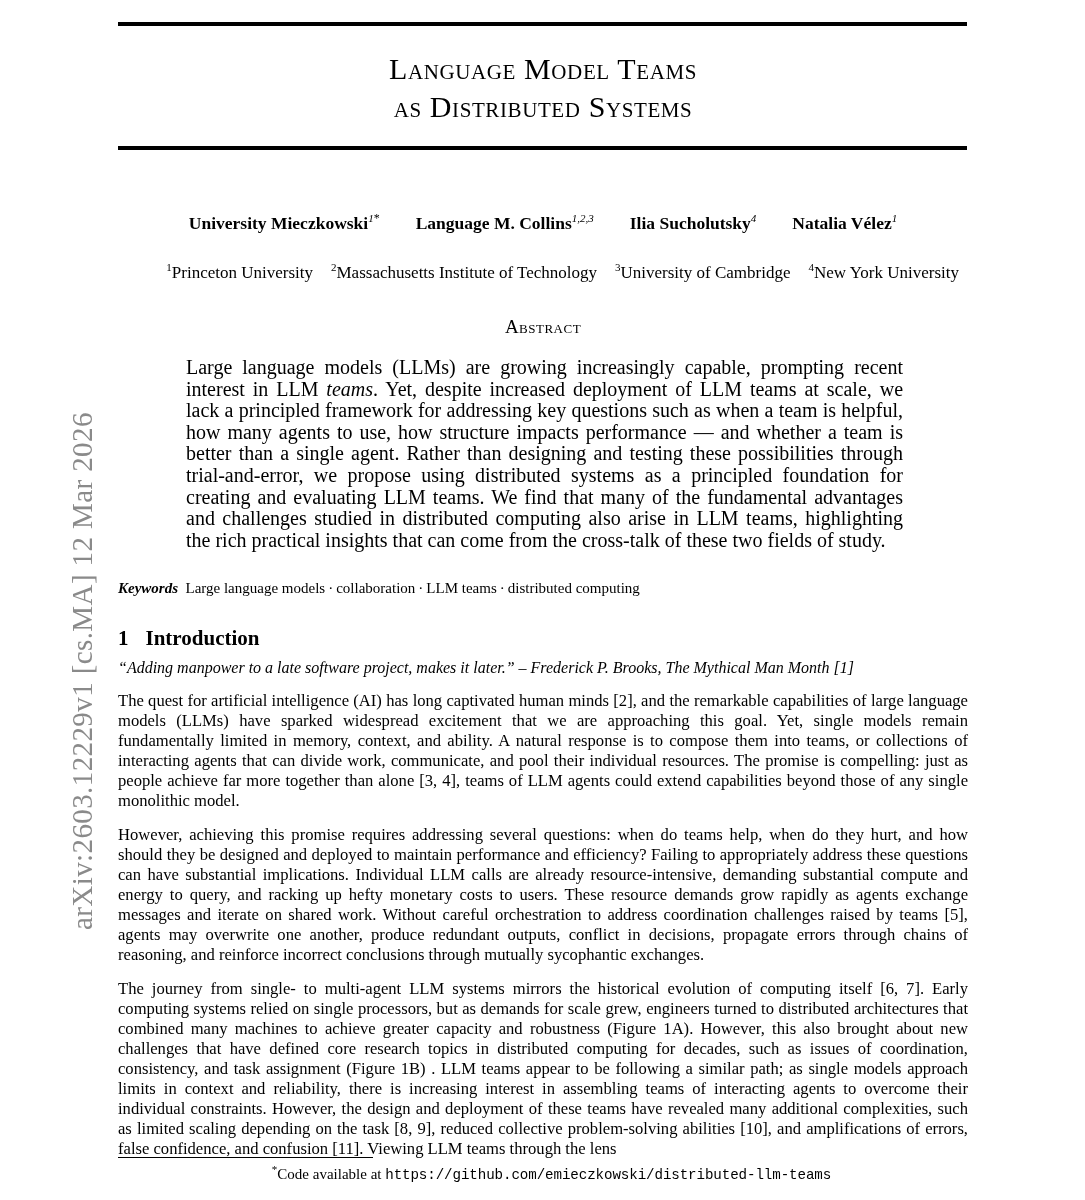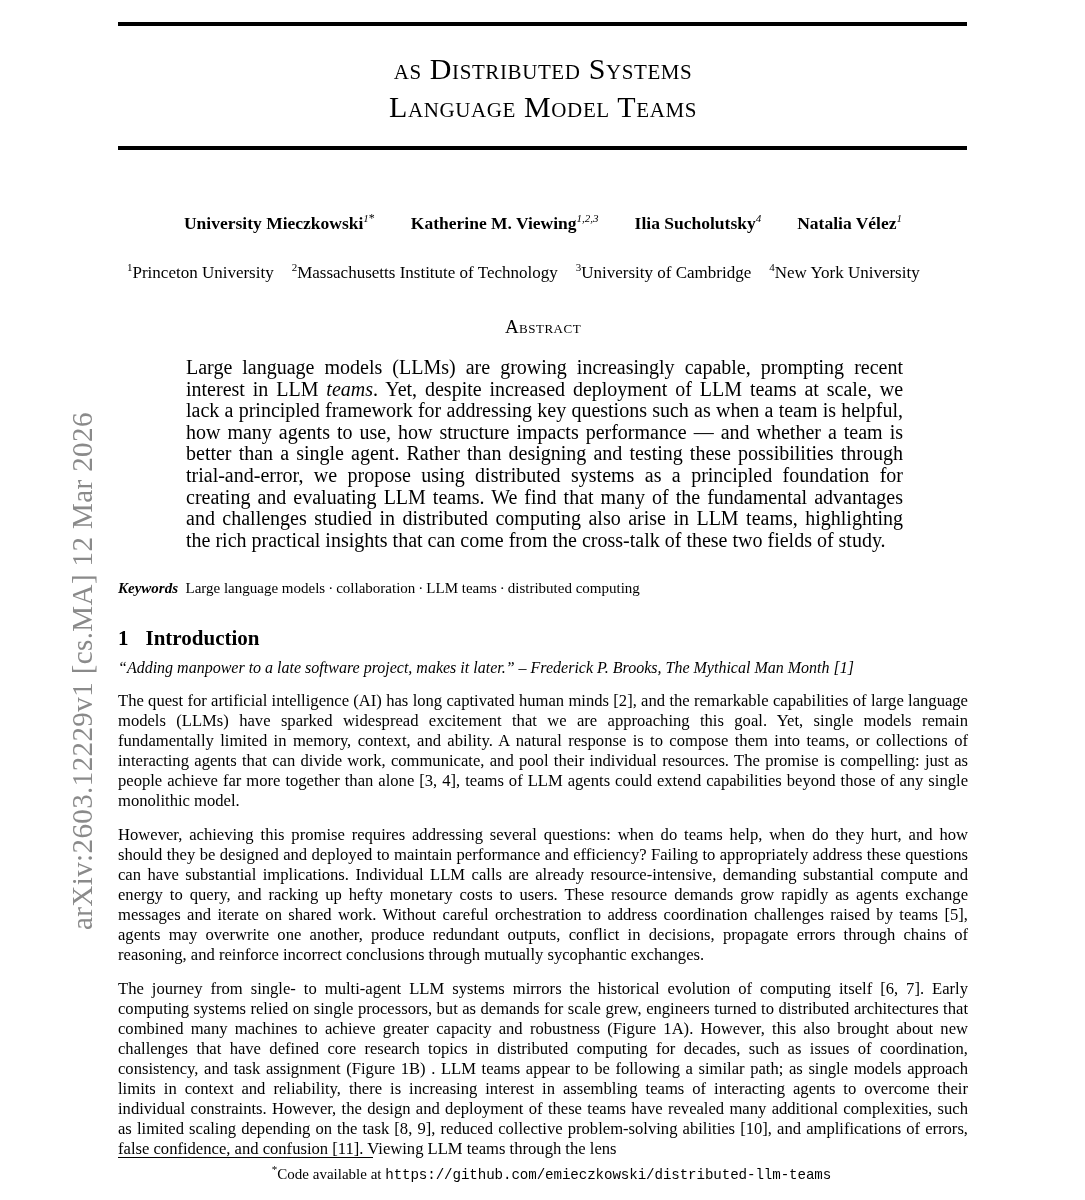--- a/index.html
+++ b/index.html
@@ -94,21 +94,21 @@
   }
   sup.star {
     font-size: 12px;
     font-weight: normal;
     font-style: normal;
     vertical-align: super;
     line-height: 0;
   }
 
   #affiliations-row {
-    text-align: left;
+    text-align: right;
     margin-top: 28px;
     font-size: 17px;
     line-height: 22px;
   }
   #affiliations-row .affil {
     display: inline-block;
     margin: 0 9px;
     white-space: nowrap;
   }
   #affiliations-row sup {
@@ -209,29 +209,29 @@
 
 <div id="arxiv-stamp">
   <div class="stamp-text">arXiv:2603.12229v1  [cs.MA]  12 Mar 2026</div>
 </div>
 
 <div id="page">
 
   <div id="rule-top" class="rule-thick"></div>
 
   <div id="title-block">
+    <div class="title-line">Language Model Teams</div>
     <div class="title-line">as Distributed Systems</div>
-    <div class="title-line">Language Model Teams</div>
   </div>
 
   <div id="rule-bottom" class="rule-thick"></div>
 
   <div id="authors-block">
     <div class="author-row" id="author-row-1">
-      <span class="author"><span>University Mieczkowski</span><sup class="aff">1</sup><sup class="star">*</sup></span><span class="author"><span>Katherine M. Viewing</span><sup class="aff">1,2,3</sup></span><span class="author"><span>Ilia Sucholutsky</span><sup class="aff">4</sup></span><span class="author"><span>Natalia Vélez</span><sup class="aff">1</sup></span>
+      <span class="author"><span>University Mieczkowski</span><sup class="aff">1</sup><sup class="star">*</sup></span><span class="author"><span>Language M. Collins</span><sup class="aff">1,2,3</sup></span><span class="author"><span>Ilia Sucholutsky</span><sup class="aff">4</sup></span><span class="author"><span>Natalia Vélez</span><sup class="aff">1</sup></span>
     </div>
   </div>
 
   <div id="affiliations-row">
     <span class="affil"><sup>1</sup><span>Princeton University</span></span><span class="affil"><sup>2</sup><span>Massachusetts Institute of Technology</span></span><span class="affil"><sup>3</sup><span>University of Cambridge</span></span><span class="affil"><sup>4</sup><span>New York University</span></span>
   </div>
 
   <div id="abstract-heading">Abstract</div>
   <div id="abstract-body"><span>Large language models (LLMs) are growing increasingly capable, prompting recent interest in LLM </span><em>teams</em><span>. Yet, despite increased deployment of LLM teams at scale, we lack a principled framework for addressing key questions such as when a team is helpful, how many agents to use, how structure impacts performance — and whether a team is better than a single agent. Rather than designing and testing these possibilities through trial-and-error, we propose using distributed systems as a principled foundation for creating and evaluating LLM teams. We find that many of the fundamental advantages and challenges studied in distributed computing also arise in LLM teams, highlighting the rich practical insights that can come from the cross-talk of these two fields of study.</span></div>
 

